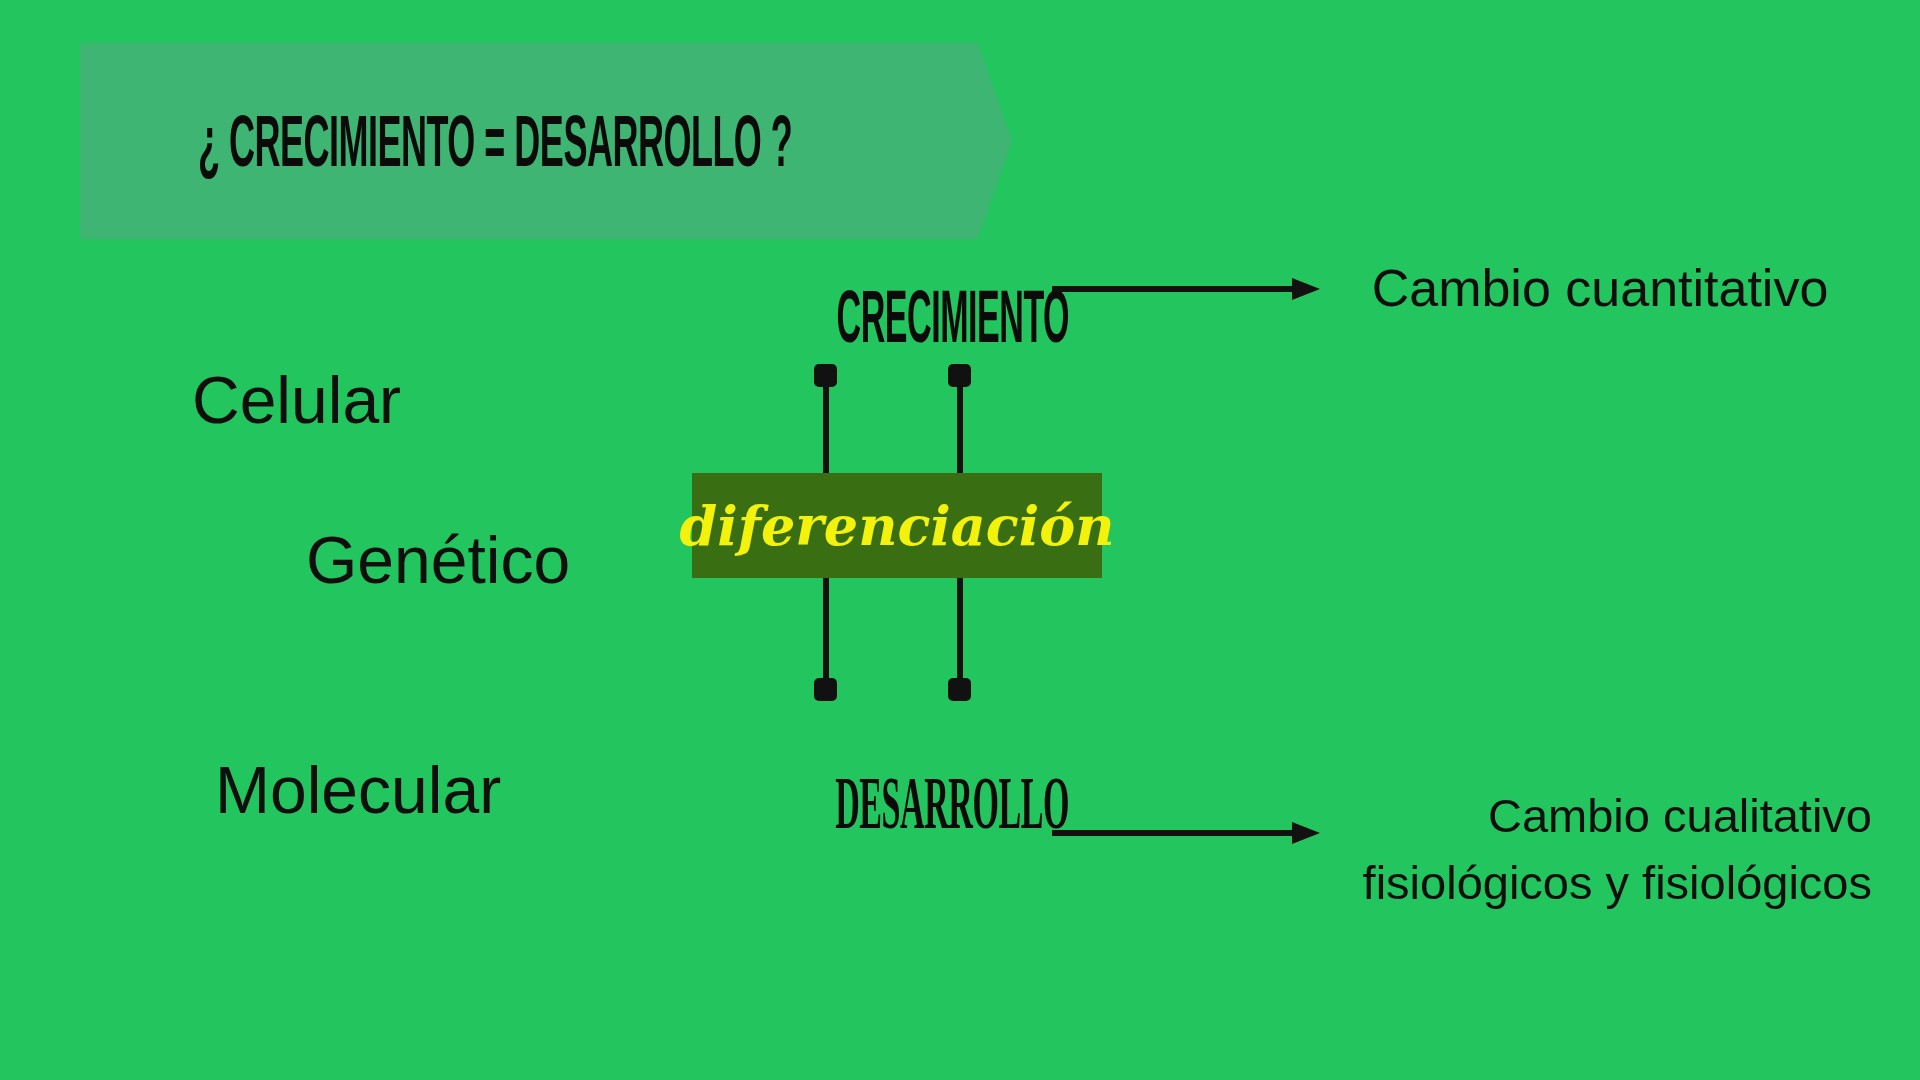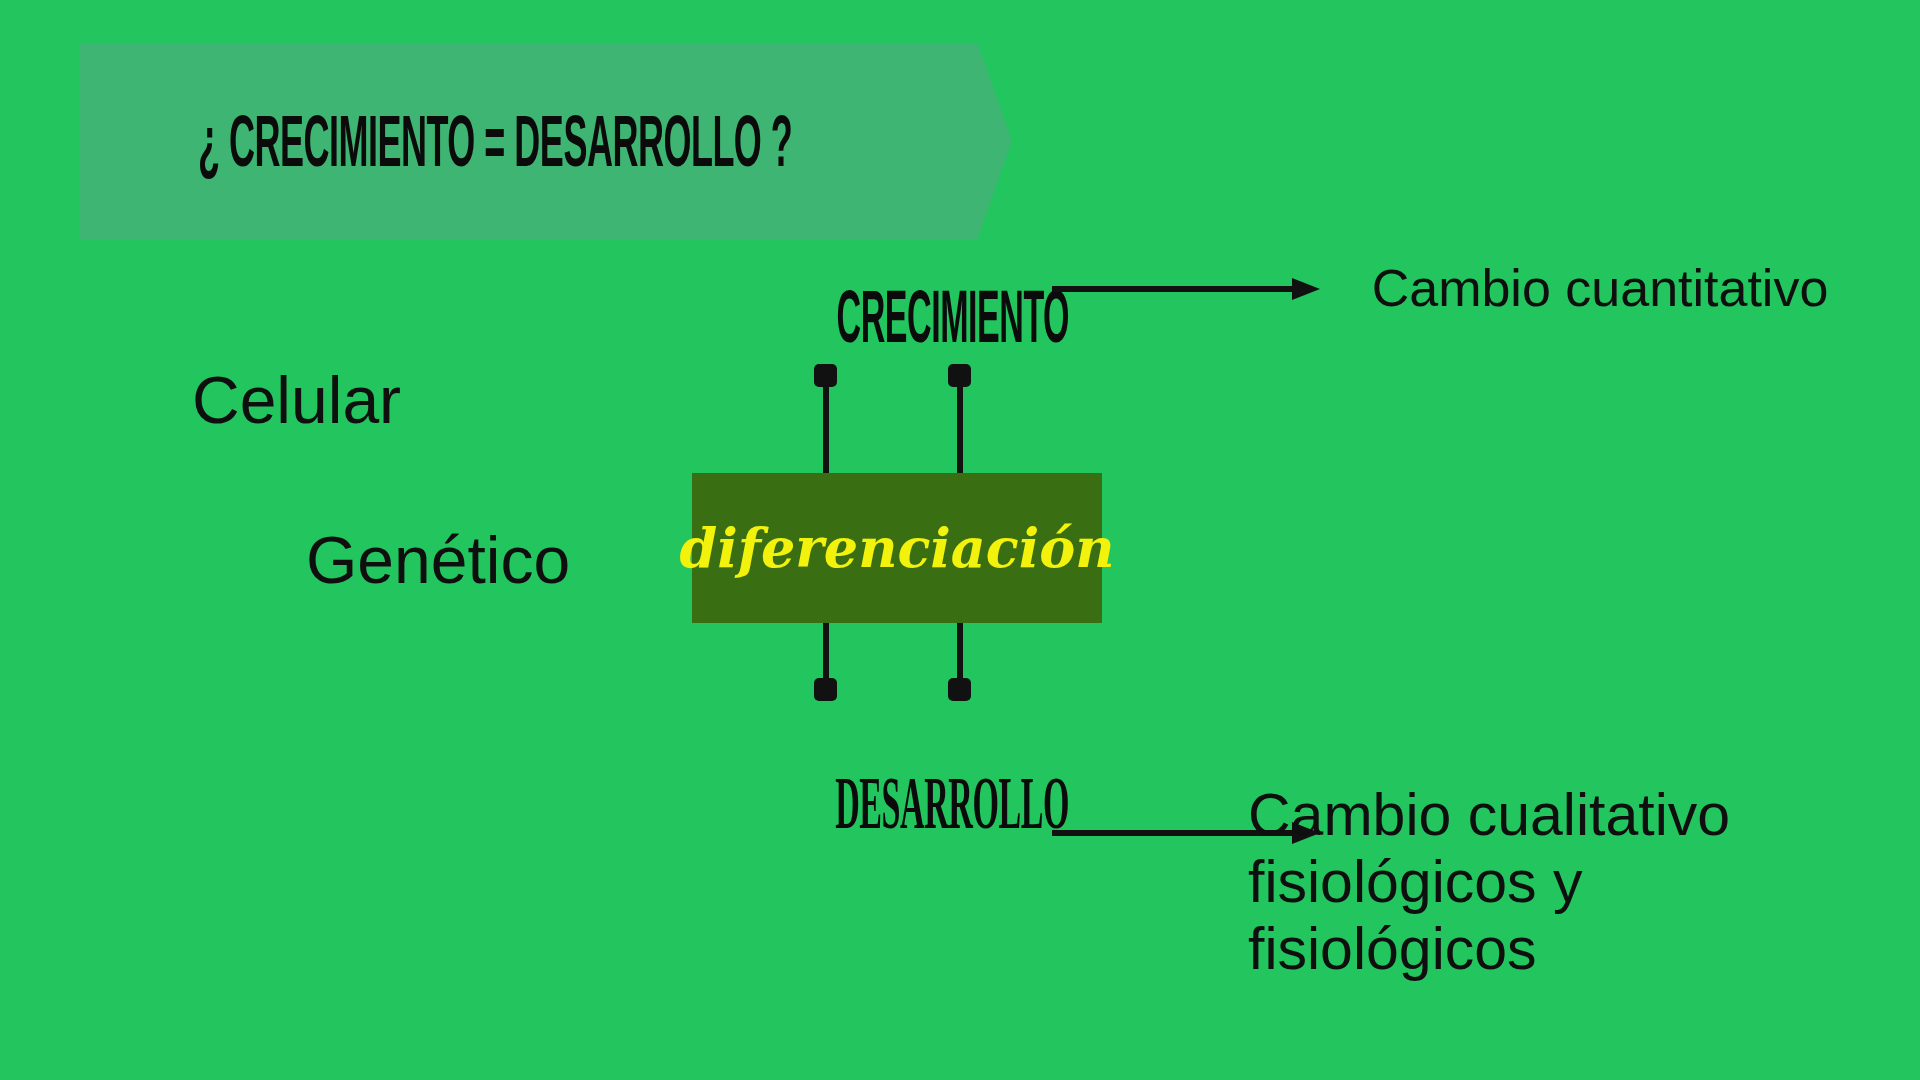--- a/index.html
+++ b/index.html
@@ -77,33 +77,33 @@
     color: #0f0f0f;
     white-space: nowrap;
   }
   #cambio-cuantitativo { left: 1340px; top: 258px; width: 520px; text-align: center; }
 
   .result-block {
     position: absolute;
     left: 1248px;
     top: 782px;
     width: 624px;
-    text-align: left;
-    font-size: 59px;
+    text-align: right;
+    font-size: 47px;
     line-height: 67px;
     color: #0f0f0f;
   }
 
   
   .diff-box {
     position: absolute;
     left: 692px;
     top: 473px;
     width: 410px;
-    height: 150px;
+    height: 105px;
     background: #3A6E12;
     z-index: 2;
     display: flex;
     align-items: center;
     justify-content: center;
   }
   .diff-text {
     font-family: "DejaVu Serif", "Liberation Serif", serif;
     font-style: italic;
     font-weight: 700;
@@ -163,20 +163,21 @@
     <line x1="2" y1="13" x2="244" y2="13" stroke="#111111" stroke-width="6"></line>
     <polygon points="242,2 270,13 242,24" fill="#111111"></polygon>
   </svg>
 
   <div class="result-text" id="cambio-cuantitativo">Cambio cuantitativo</div>
 
   <div class="level-label" id="level-celular">Celular</div>
 
   <div class="level-label" id="level-genetico">Genético</div>
 
+  <div class="level-label" id="level-molecular">Molecular</div>
 
   <div class="conn-line" id="conn-line-left"></div>
   <div class="conn-line" id="conn-line-right"></div>
 
   <div class="conn-square" id="conn-square-tl"></div>
   <div class="conn-square" id="conn-square-tr"></div>
   <div class="conn-square" id="conn-square-bl"></div>
   <div class="conn-square" id="conn-square-br"></div>
 
   <div class="diff-box">

